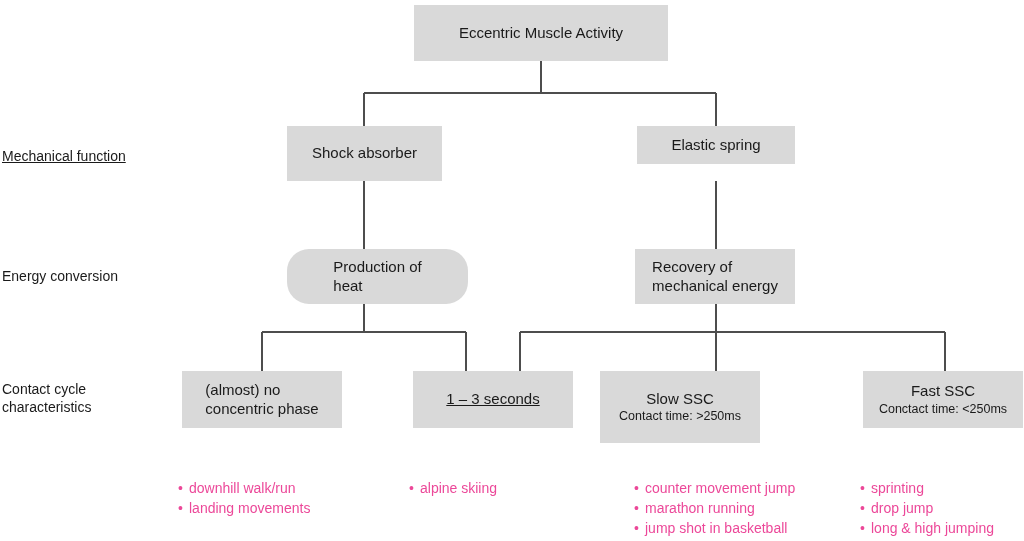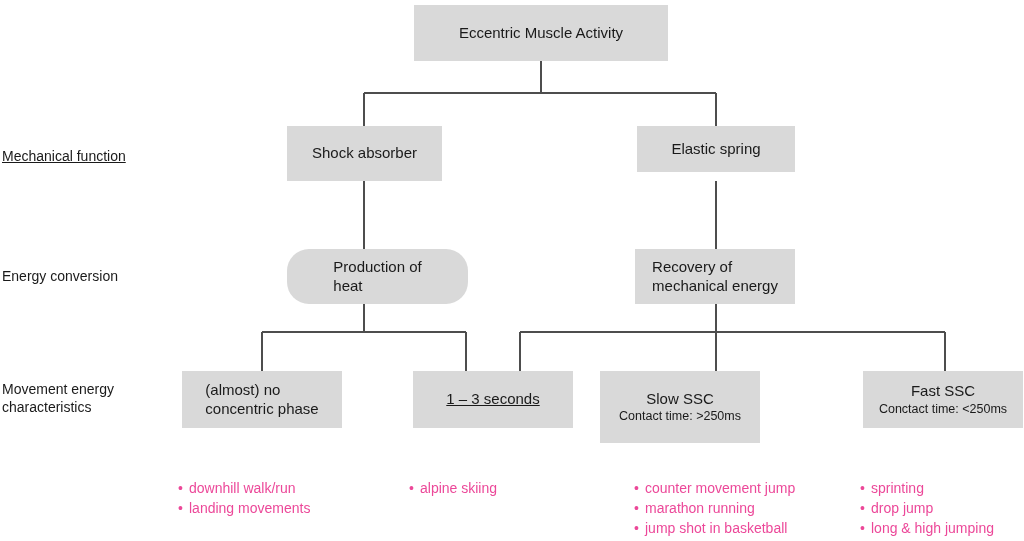--- a/index.html
+++ b/index.html
@@ -105,33 +105,33 @@
       <path d="M 520 332 L 945 332"></path>
       <path d="M 520 332 L 520 371"></path>
       <path d="M 945 332 L 945 371"></path>
     </g>
   </svg>
 
   <div class="rowlabel" style="left:2px; top:147px; width:170px;text-decoration:underline;">Mechanical function</div>
 
   <div class="rowlabel" style="left:2px; top:267px; width:170px;">Energy conversion</div>
 
-  <div class="rowlabel" style="left:2px; top:380px; width:170px;">Movement energy
+  <div class="rowlabel" style="left:2px; top:380px; width:170px;">Contact cycle
 characteristics</div>
 
 
   <div class="node" style="left:414px; top:5px; width:254px; height:56px;">
     <div class="title">Eccentric Muscle Activity</div>
   </div>
 
   <div class="node" style="left:287px; top:126px; width:155px; height:55px;">
     <div class="title">Shock absorber</div>
   </div>
 
-  <div class="node" style="left:637px; top:126px; width:158px; height:46px;">
+  <div class="node" style="left:637px; top:126px; width:158px; height:38px;">
     <div class="title">Elastic spring</div>
   </div>
 
   <div class="node" style="left:287px; top:249px; width:181px; height:55px;border-radius:22px;">
     <div class="title">Production of
 heat</div>
   </div>
 
   <div class="node" style="left:635px; top:249px; width:160px; height:55px;">
     <div class="title">Recovery of

